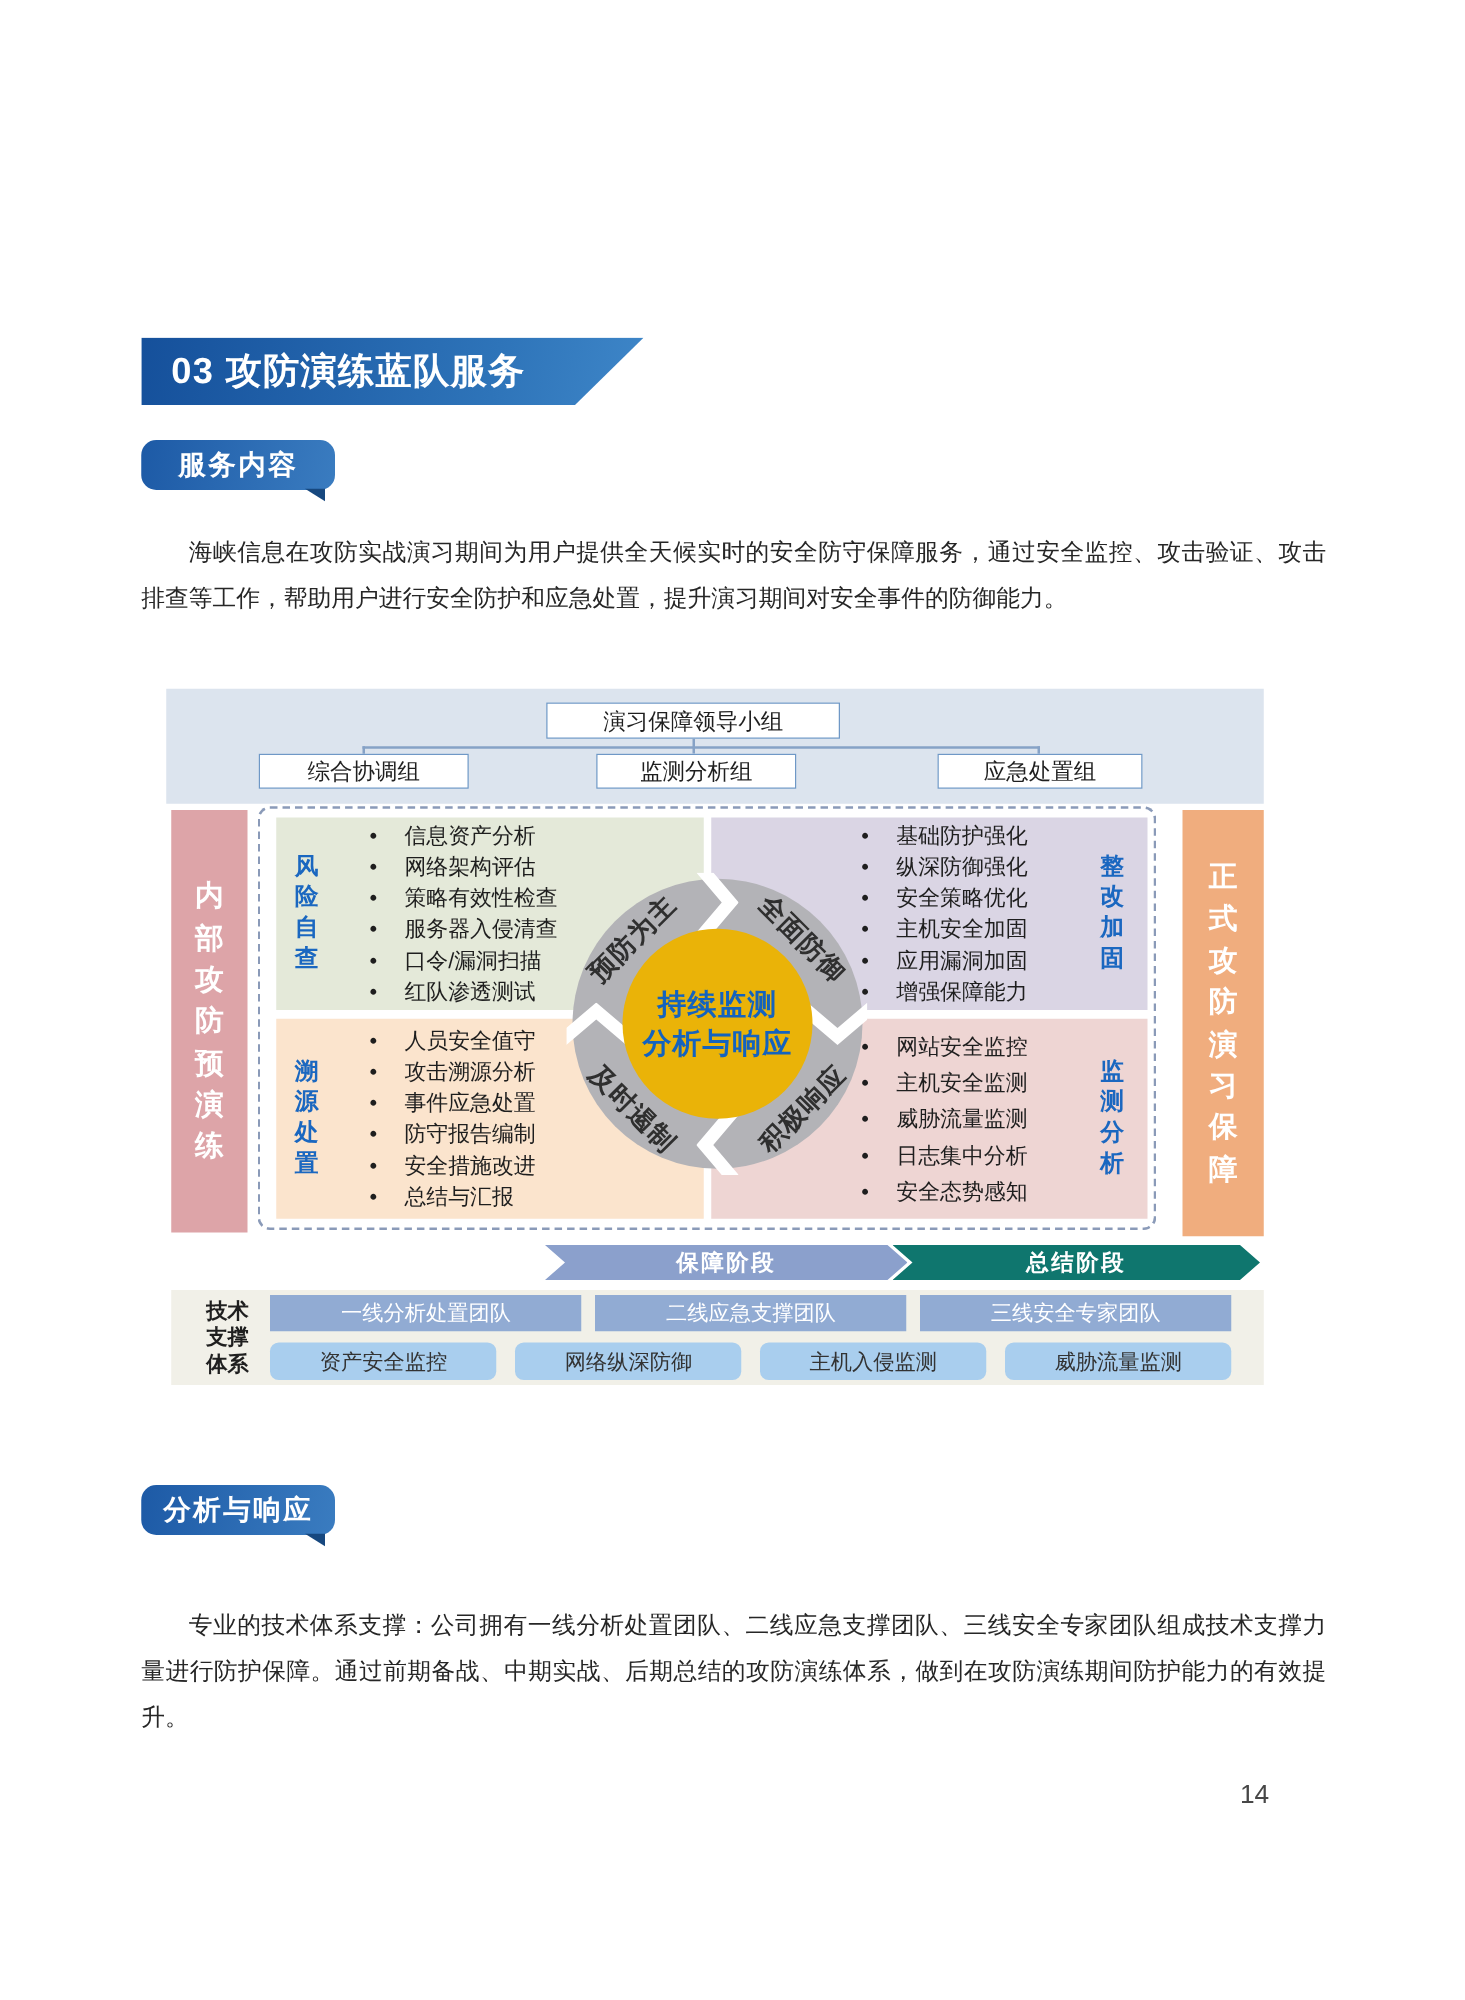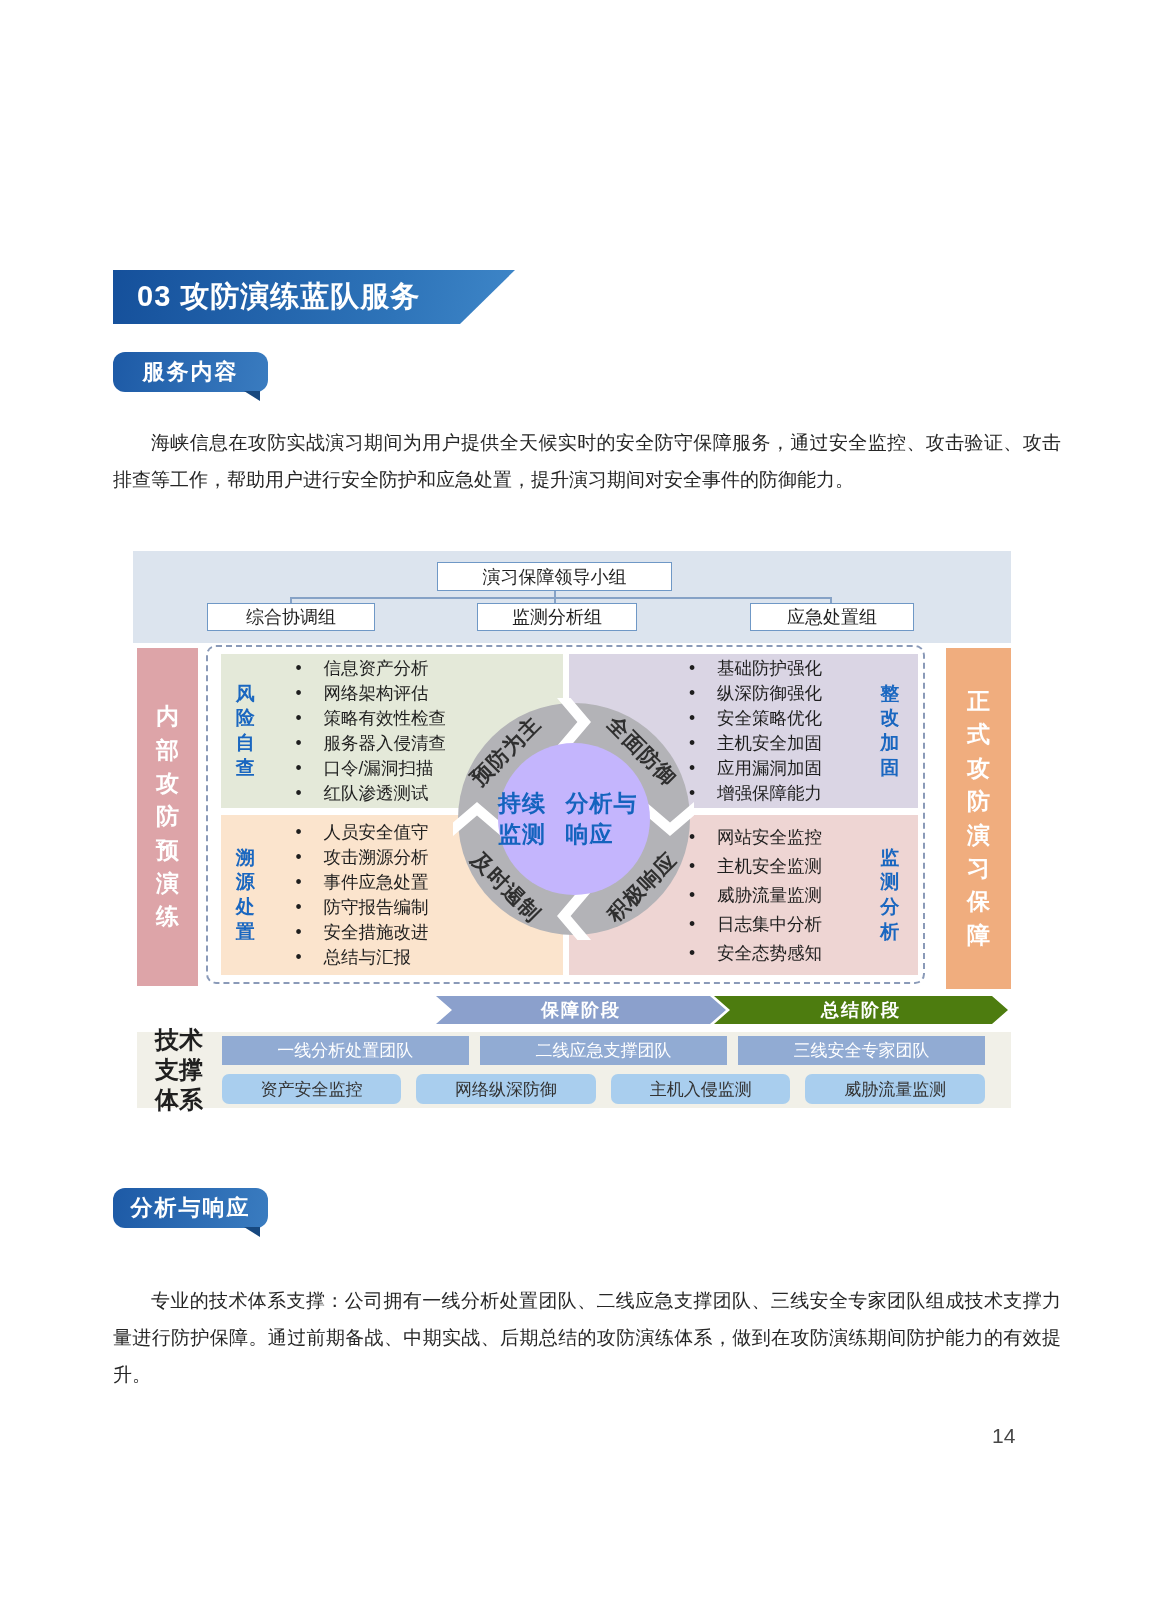--- a/index.html
+++ b/index.html
@@ -70,22 +70,22 @@
   .q-tl .q-list,.q-bl .q-list { margin-left:32px; }
   .q-tr .q-list,.q-br .q-list { flex:1; padding-left:112px; }
   .q-item { position:relative; padding-left:36px; font-size:17.5px; color:#1e1e1e; line-height:25px; }
   .q-br .q-item { line-height:29px; }
   .q-item::before { content:"\2022"; position:absolute; left:8px; color:#1e1e1e; }
 
   
   .donut { left:325px; top:152px; width:232px; height:232px; }
   .ring { position:absolute; left:0; top:0; width:232px; height:232px; border-radius:50%; background:#b3b3b7; }
   .ring-center {
-    position:absolute; left:40px; top:40px; width:152px; height:152px; border-radius:50%; background:#c4b5fd;
-    display:flex; flex-direction:row; align-items:center; justify-content:center;
+    position:absolute; left:40px; top:40px; width:152px; height:152px; border-radius:50%; background:#eab308;
+    display:flex; flex-direction:column; align-items:center; justify-content:center;
     color:#1463be; font-size:23px; font-weight:bold; line-height:1.35; letter-spacing:1px;
   }
   .ring-chevron {
     position:absolute; width:34px; height:48px; background:#fff;
     clip-path:polygon(0 0,40% 0,100% 50%,40% 100%,0 100%,60% 50%);
   }
   .chev-top    { left:99px; top:-5px; }
   .chev-right  { left:195px; top:92px; transform:rotate(90deg); }
   .chev-bottom { left:99px; top:189px; transform:rotate(180deg); }
   .chev-left   { left:2px;  top:92px; transform:rotate(270deg); }
@@ -99,26 +99,26 @@
 
   
   .phase {
     position:absolute; top:445px; height:28px;
     clip-path:polygon(16px 50%,0 0,calc(100% - 16px) 0,100% 50%,calc(100% - 16px) 100%,0 100%);
     display:flex; align-items:center; justify-content:center;
     color:#fff; font-size:18px; font-weight:bold; letter-spacing:2px;
   }
   .phase-1 { left:-23px; width:338px; background:#5677b4; }
   .phase-2 { left:303px; width:290px; background:#8ba0cc; }
-  .phase-3 { left:581px; width:294px; background:#4d7c0f; }
+  .phase-3 { left:581px; width:294px; background:#0f766e; }
 
   
   .tech { left:4px; top:481px; width:874px; height:76px; background:#f1f0e8; display:flex; align-items:center; }
   .tech-label {
-    margin-left:18px; width:2.2em; font-size:24px; font-weight:bold; color:#1f1f1f;
+    margin-left:28px; width:2.2em; font-size:17px; font-weight:bold; color:#1f1f1f;
     word-break:break-all; overflow-wrap:anywhere; line-height:1.25;
   }
   .tech-rows { flex:1; margin-left:14px; margin-right:26px; display:flex; flex-direction:column; gap:9px; }
   .tech-row { display:flex; }
   .tech-row.teams { gap:11px;align-items:flex-end; }
   .tech-row.caps  { gap:15px; }
   .team-box {
     flex:1; height:29px; background:#91abd3; color:#fff; font-size:17px;
     display:flex; align-items:center; justify-content:center;
   }

